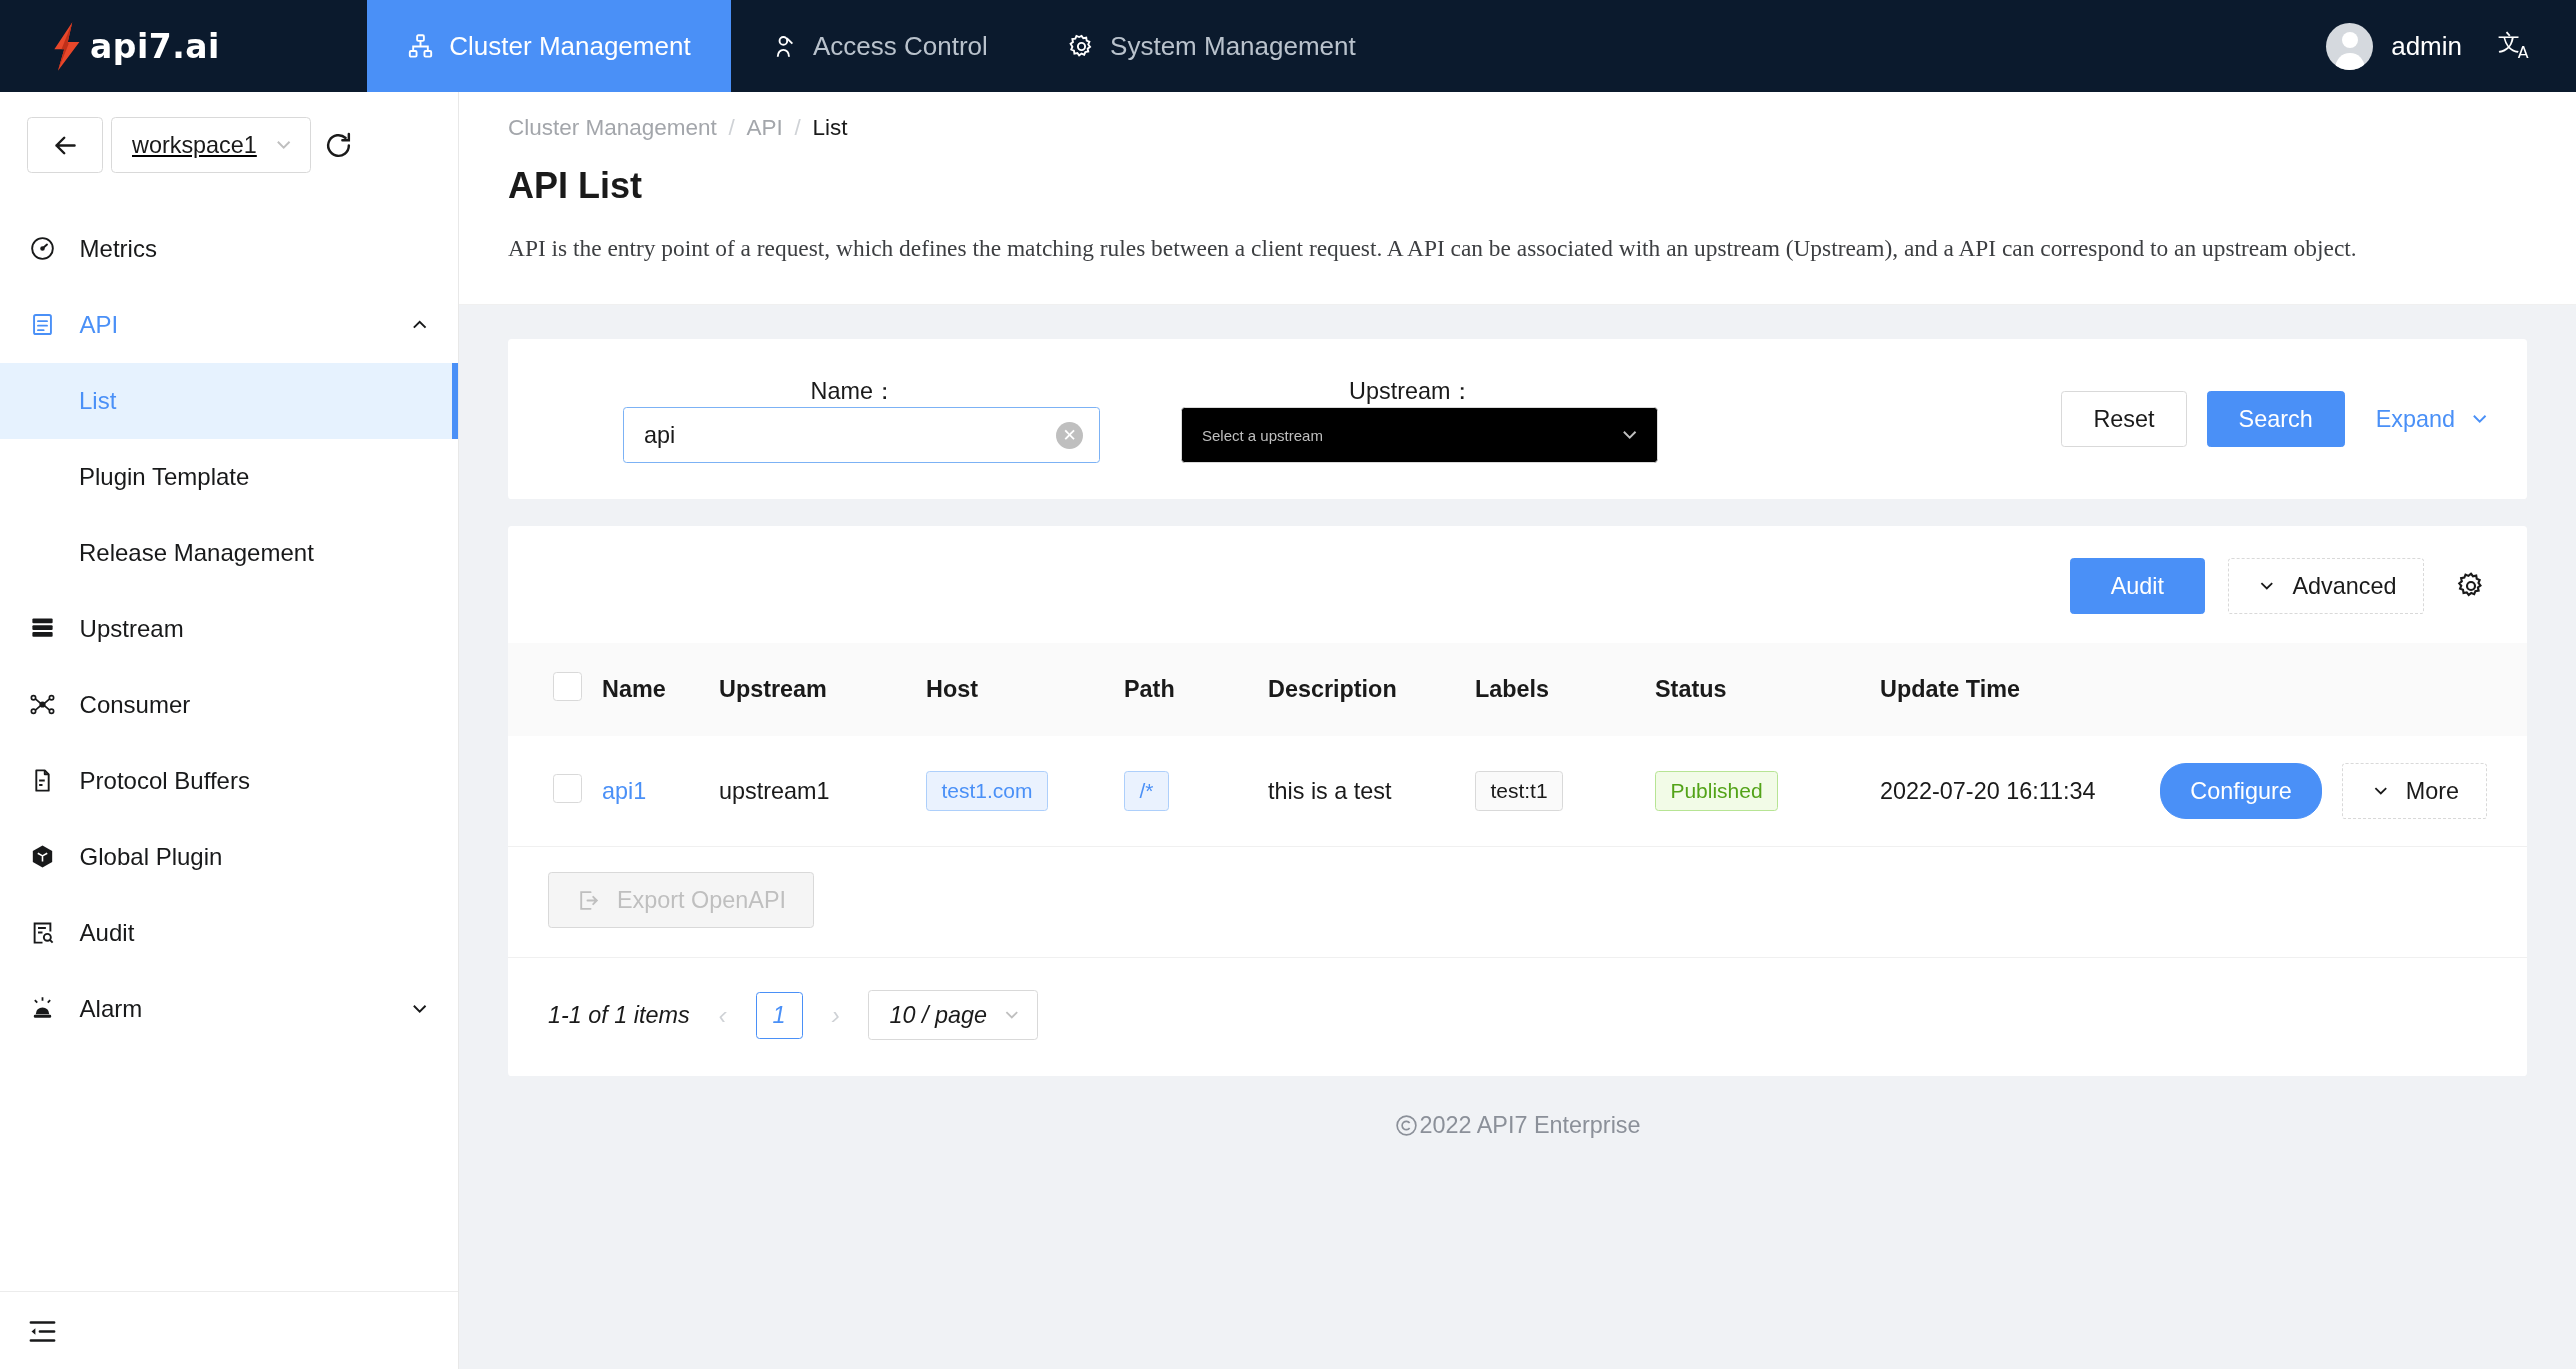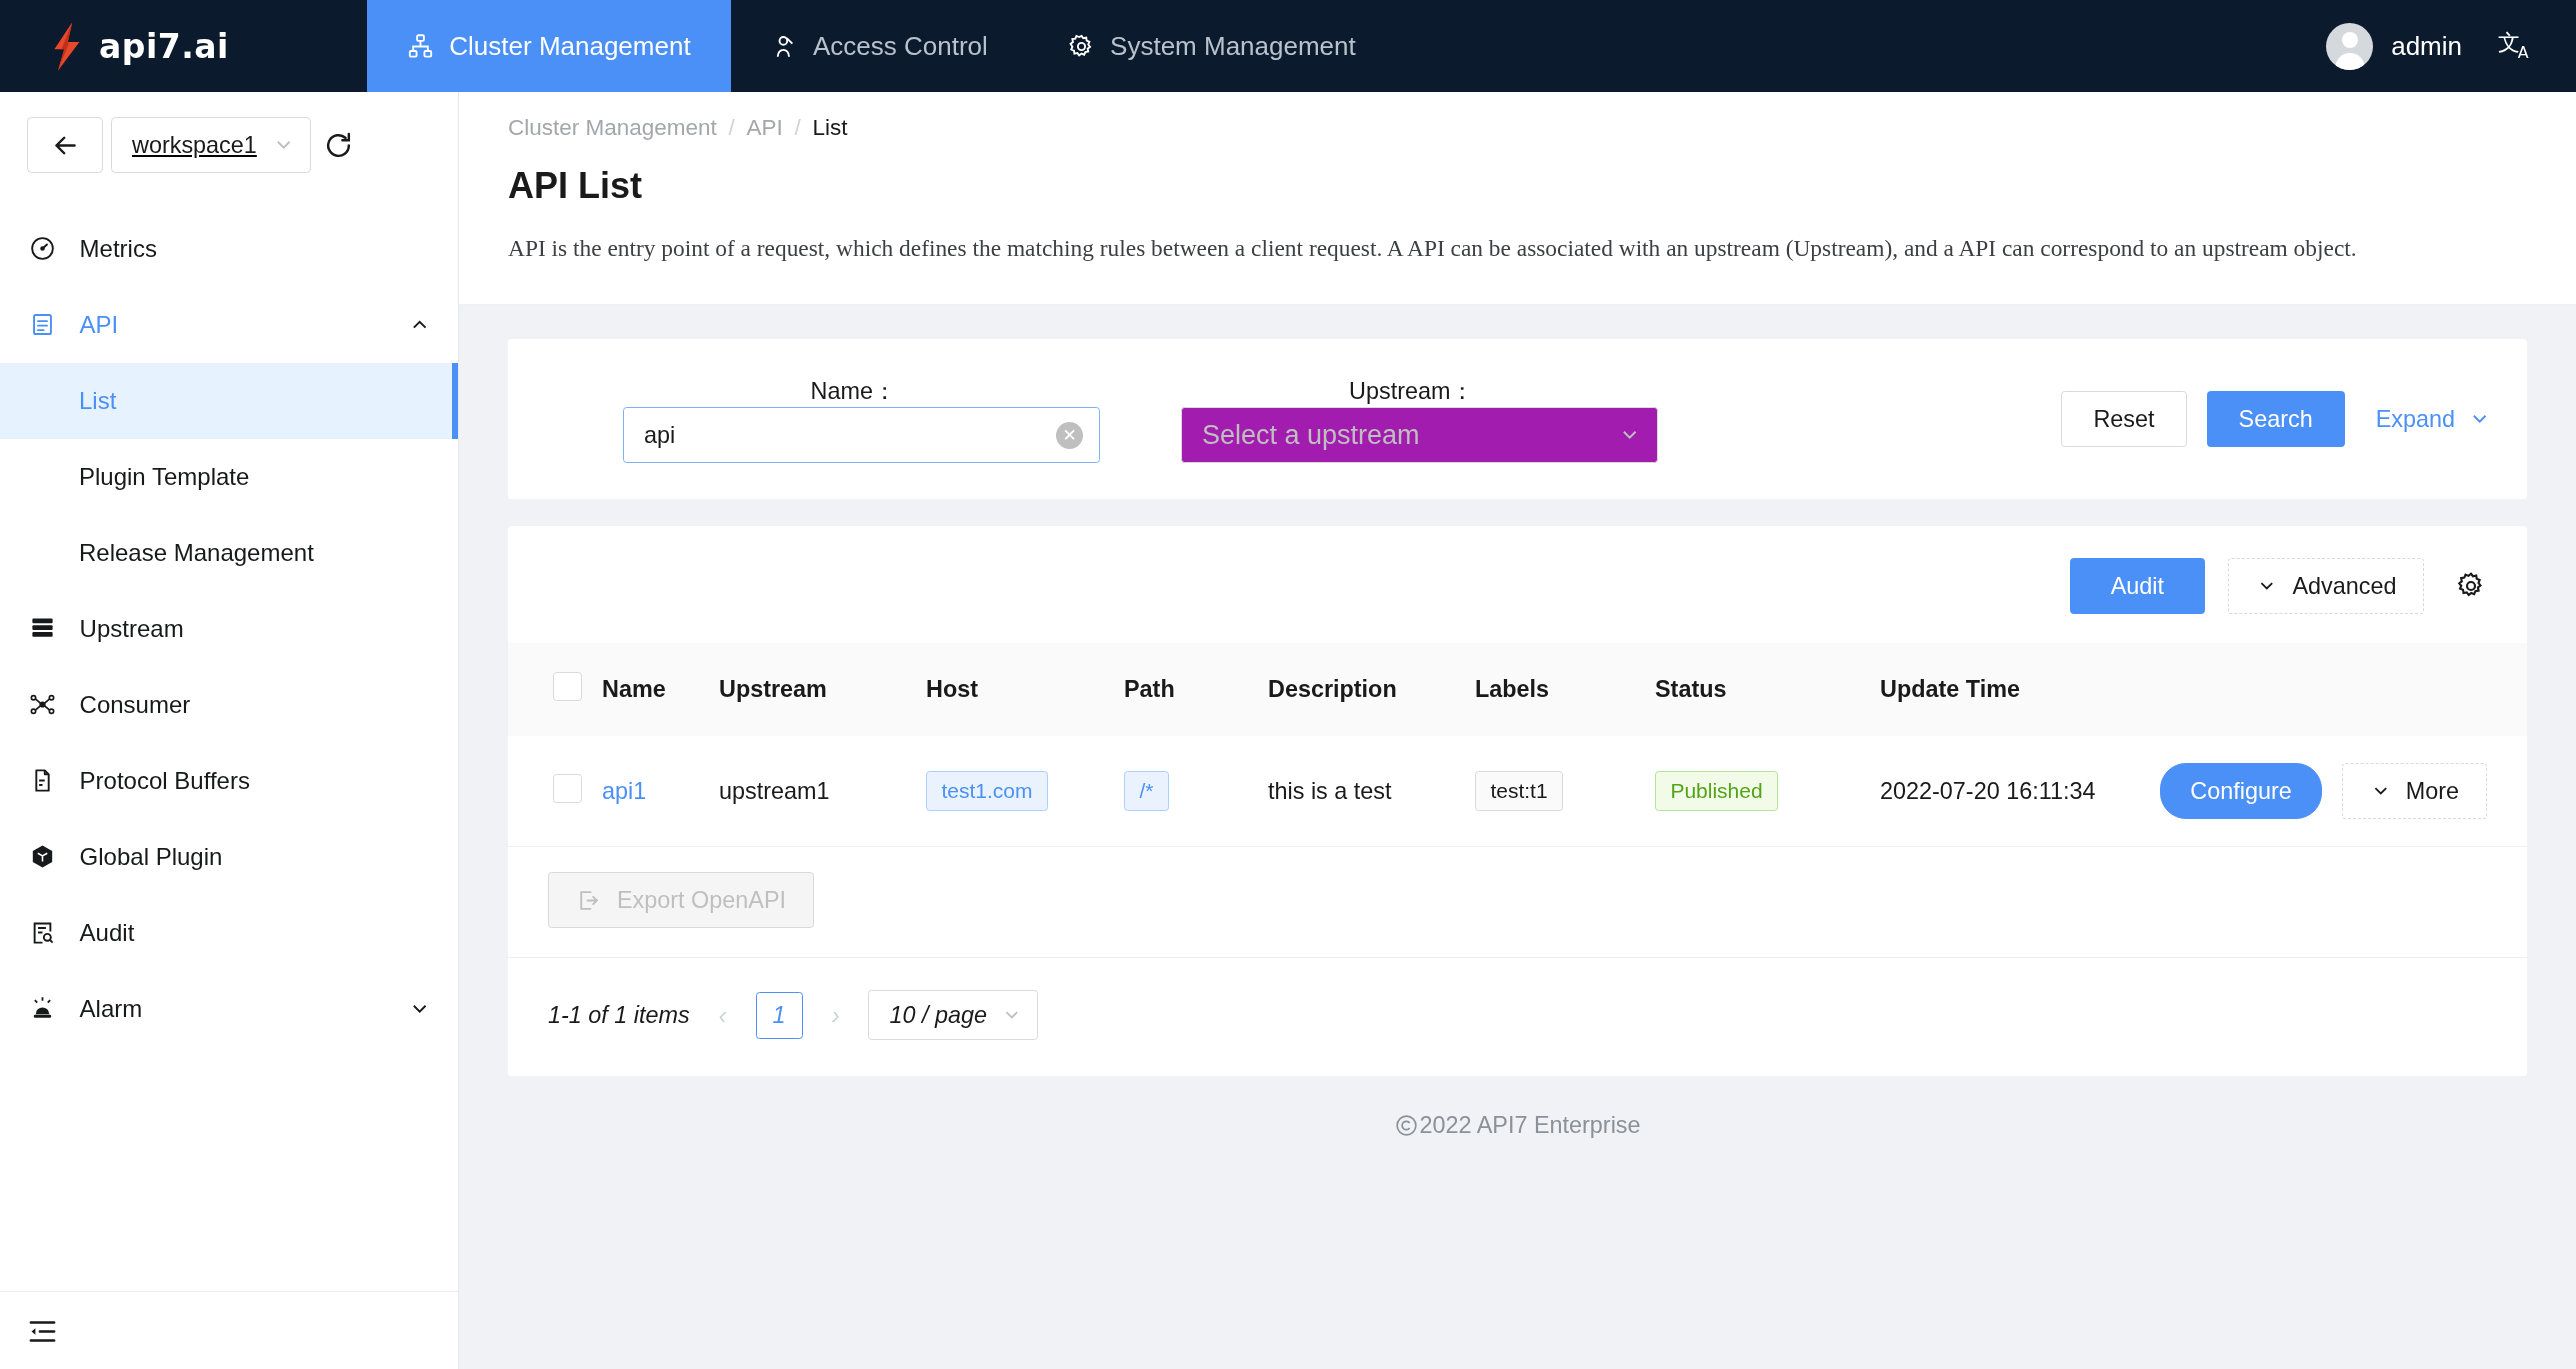--- a/index.html
+++ b/index.html
@@ -16,21 +16,21 @@
     background: #0b1a2d;
     display: flex;
     align-items: stretch;
     position: relative;
   }
   .brand {
     width: 367px;
     display: flex;
     align-items: center;
     padding-left: 49px;
-    gap: 16px;
+    gap: 7px;
   }
   .brand-bolt { width: 34px; height: 49px; flex: none; }
   .brand-text {
     color: #fff;
     font-size: 33px;
     font-weight: 700;
     letter-spacing: 0.5px;
     font-family: "DejaVu Sans", sans-serif;
   }
   .nav-items { display: flex; align-items: stretch; }
@@ -189,22 +189,22 @@
     background: #bfbfbf; color: #fff;
     display: flex; align-items: center; justify-content: center;
     font-size: 17px; cursor: pointer; flex: none;
     font-family: "Liberation Sans", sans-serif;
   }
   .select-input {
     width: 477px; height: 56px;
     border: 0.9px solid #d9d9d9; border-radius: 3.6px;
     display: flex; align-items: center; justify-content: space-between;
     padding: 0 16px 0 20px;
-    font-size: 27px; color: #bfbfbf;
-    background: #a21caf; cursor: pointer;
+    font-size: 15px; color: #bfbfbf;
+    background: #000000; cursor: pointer;
   }
   .filter-actions { margin-left: auto; display: flex; align-items: center; gap: 0; padding-right: 36px; }
   .btn {
     height: 56px; border-radius: 3.6px;
     display: inline-flex; align-items: center; justify-content: center;
     font-size: 23.4px; cursor: pointer; white-space: nowrap;
   }
   .btn-default { background: #fff; border: 0.9px solid #d9d9d9; color: #1a1a1a; padding: 0 31px; }
   .btn-primary { background: #4a90f7; border: 0.9px solid #4a90f7; color: #fff; padding: 0 31px; }
   .btn-dashed {

